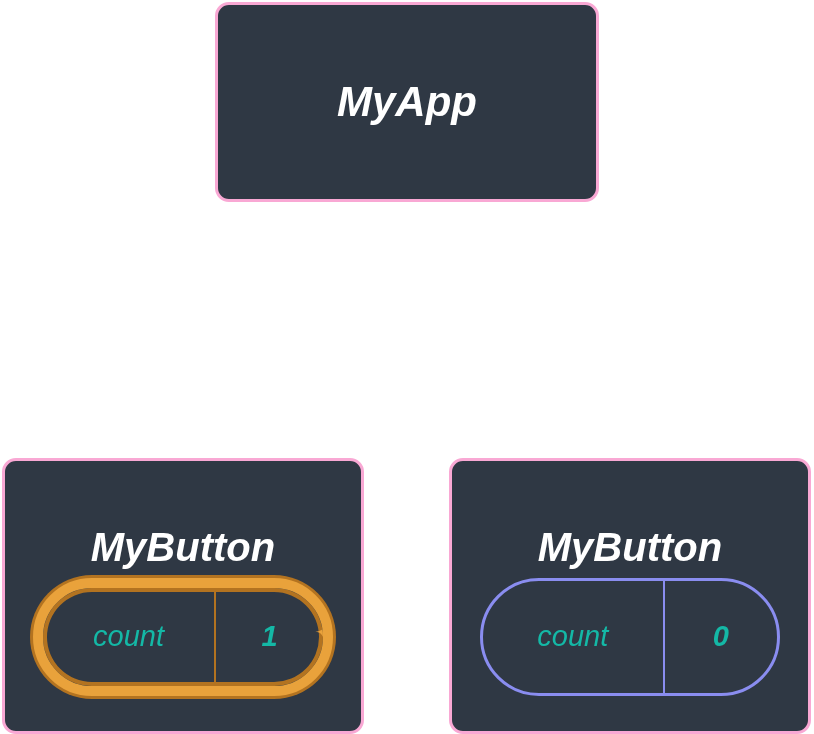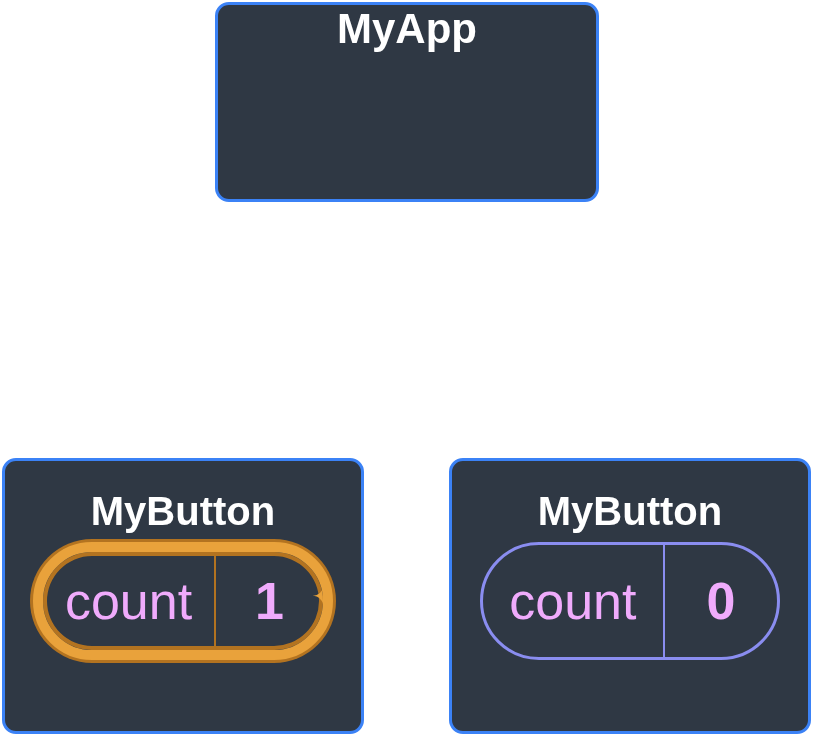--- a/index.html
+++ b/index.html
@@ -6,26 +6,28 @@
   body {
     width: 814px;
     height: 734px;
     font-family: -apple-system, BlinkMacSystemFont, "Segoe UI", Helvetica, Arial, sans-serif;
     position: relative;
     background: transparent;
   }
   .node {
     position: absolute;
     background: #2f3844;
-    border: 3px solid #3b82f6;
+    border: 3px solid #f9a8d4;
     border-radius: 14px;
     display: flex;
     flex-direction: column;
     align-items: center;
+    justify-content: center;
     color: #fff;
+    font-style: italic;
   }
   .root-node {
     left: 215px;
     top: 2px;
     width: 384px;
     height: 200px;
   }
   .root-title {
     font-size: 42px;
     font-weight: 600;
@@ -58,22 +60,22 @@
   }
   .pill-highlight {
     border: 10px solid #e9a23b;
     background: #2f3844;
     box-shadow: 0 0 0 4px #b37320 inset, 0 0 0 3px #b37320;
   }
   .pill-label, .pill-value {
     display: flex;
     align-items: center;
     justify-content: center;
-    font-size: 52px;
-    color: #f0abfc;
+    font-size: 29px;
+    color: #14b8a6;
   }
   .pill-label {
     flex: 1.6;
     border-right: 2px solid #8a8df0;
   }
   .pill-highlight .pill-label {
     border-right: 2px solid #b37320;
   }
   .pill-value {
     flex: 1;

